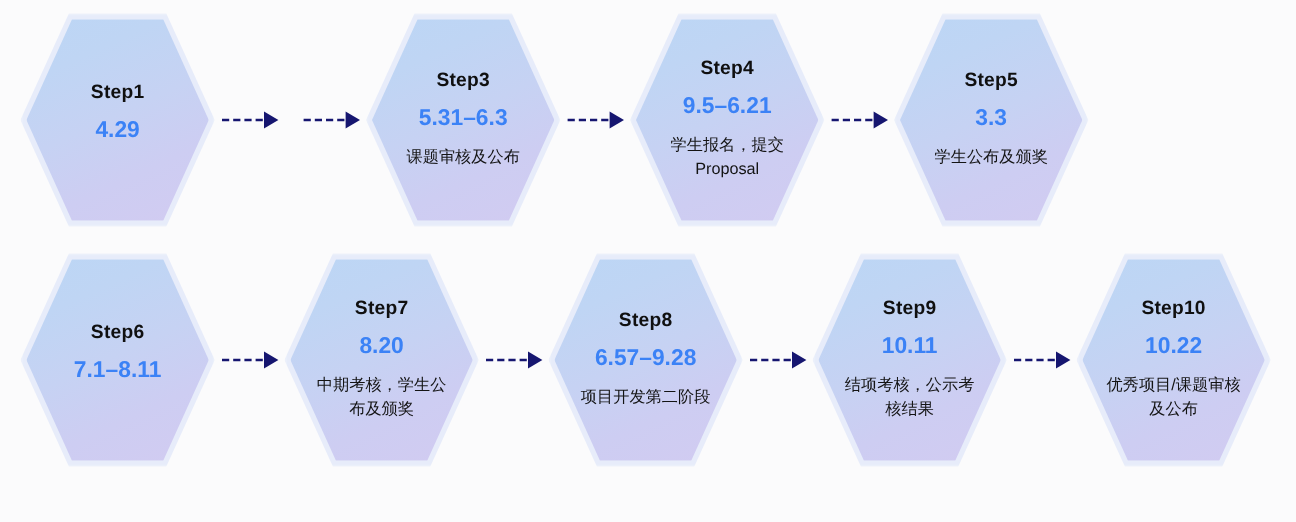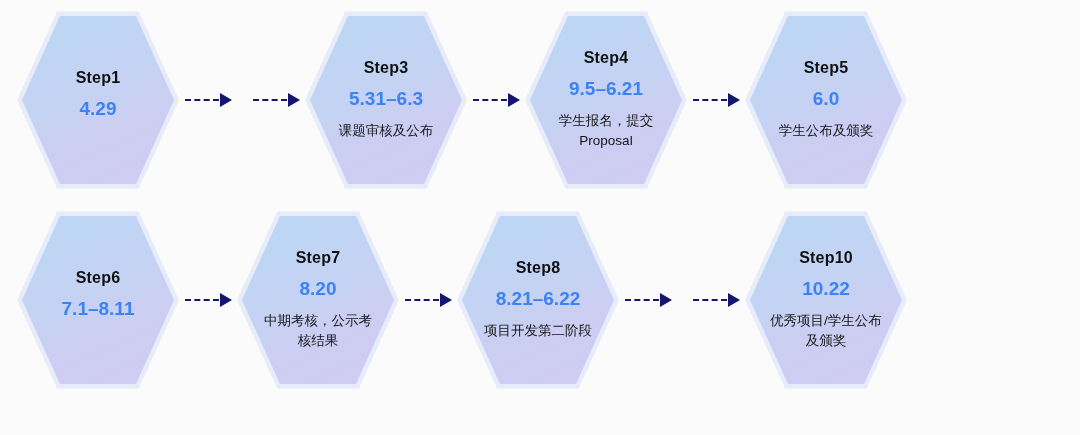--- a/index.html
+++ b/index.html
@@ -203,21 +203,21 @@
         <div class="arrow-line"></div>
         <div class="arrow-head"></div>
       </div>
     </div>
 
     <div class="node">
       <div class="hex-halo"></div>
       <div class="hex-shape"></div>
       <div class="hex-content">
         <div class="step-label">Step5</div>
-        <div class="step-date">6.0</div>
+        <div class="step-date">3.3</div>
         <div class="step-desc">学生公布及颁奖</div>
       </div>
     </div>
   </div>
 
   <div class="row row-2">
     <div class="gutter"></div>
 
     <div class="node">
       <div class="hex-halo"></div>
@@ -234,60 +234,69 @@
         <div class="arrow-head"></div>
       </div>
     </div>
 
     <div class="node">
       <div class="hex-halo"></div>
       <div class="hex-shape"></div>
       <div class="hex-content">
         <div class="step-label">Step7</div>
         <div class="step-date">8.20</div>
-        <div class="step-desc">中期考核，公示考核结果</div>
+        <div class="step-desc">中期考核，学生公布及颁奖</div>
       </div>
     </div>
 
     <div class="connector">
       <div class="arrow-wrap">
         <div class="arrow-line"></div>
         <div class="arrow-head"></div>
       </div>
     </div>
 
     <div class="node">
       <div class="hex-halo"></div>
       <div class="hex-shape"></div>
       <div class="hex-content">
         <div class="step-label">Step8</div>
-        <div class="step-date">8.21–6.22</div>
+        <div class="step-date">6.57–9.28</div>
         <div class="step-desc">项目开发第二阶段</div>
       </div>
     </div>
 
     <div class="connector">
       <div class="arrow-wrap">
         <div class="arrow-line"></div>
         <div class="arrow-head"></div>
       </div>
     </div>
 
+    <div class="node">
+      <div class="hex-halo"></div>
+      <div class="hex-shape"></div>
+      <div class="hex-content">
+        <div class="step-label">Step9</div>
+        <div class="step-date">10.11</div>
+        <div class="step-desc">结项考核，公示考核结果</div>
+      </div>
+    </div>
 
     <div class="connector">
       <div class="arrow-wrap">
         <div class="arrow-line"></div>
         <div class="arrow-head"></div>
       </div>
     </div>
 
     <div class="node">
       <div class="hex-halo"></div>
       <div class="hex-shape"></div>
       <div class="hex-content">
         <div class="step-label">Step10</div>
         <div class="step-date">10.22</div>
-        <div class="step-desc">优秀项目/学生公布及颁奖</div>
+        <div class="step-desc">优秀项目/课题审核及公布</div>
       </div>
     </div>
   </div>
 
 </div>
 
 </body></html>

